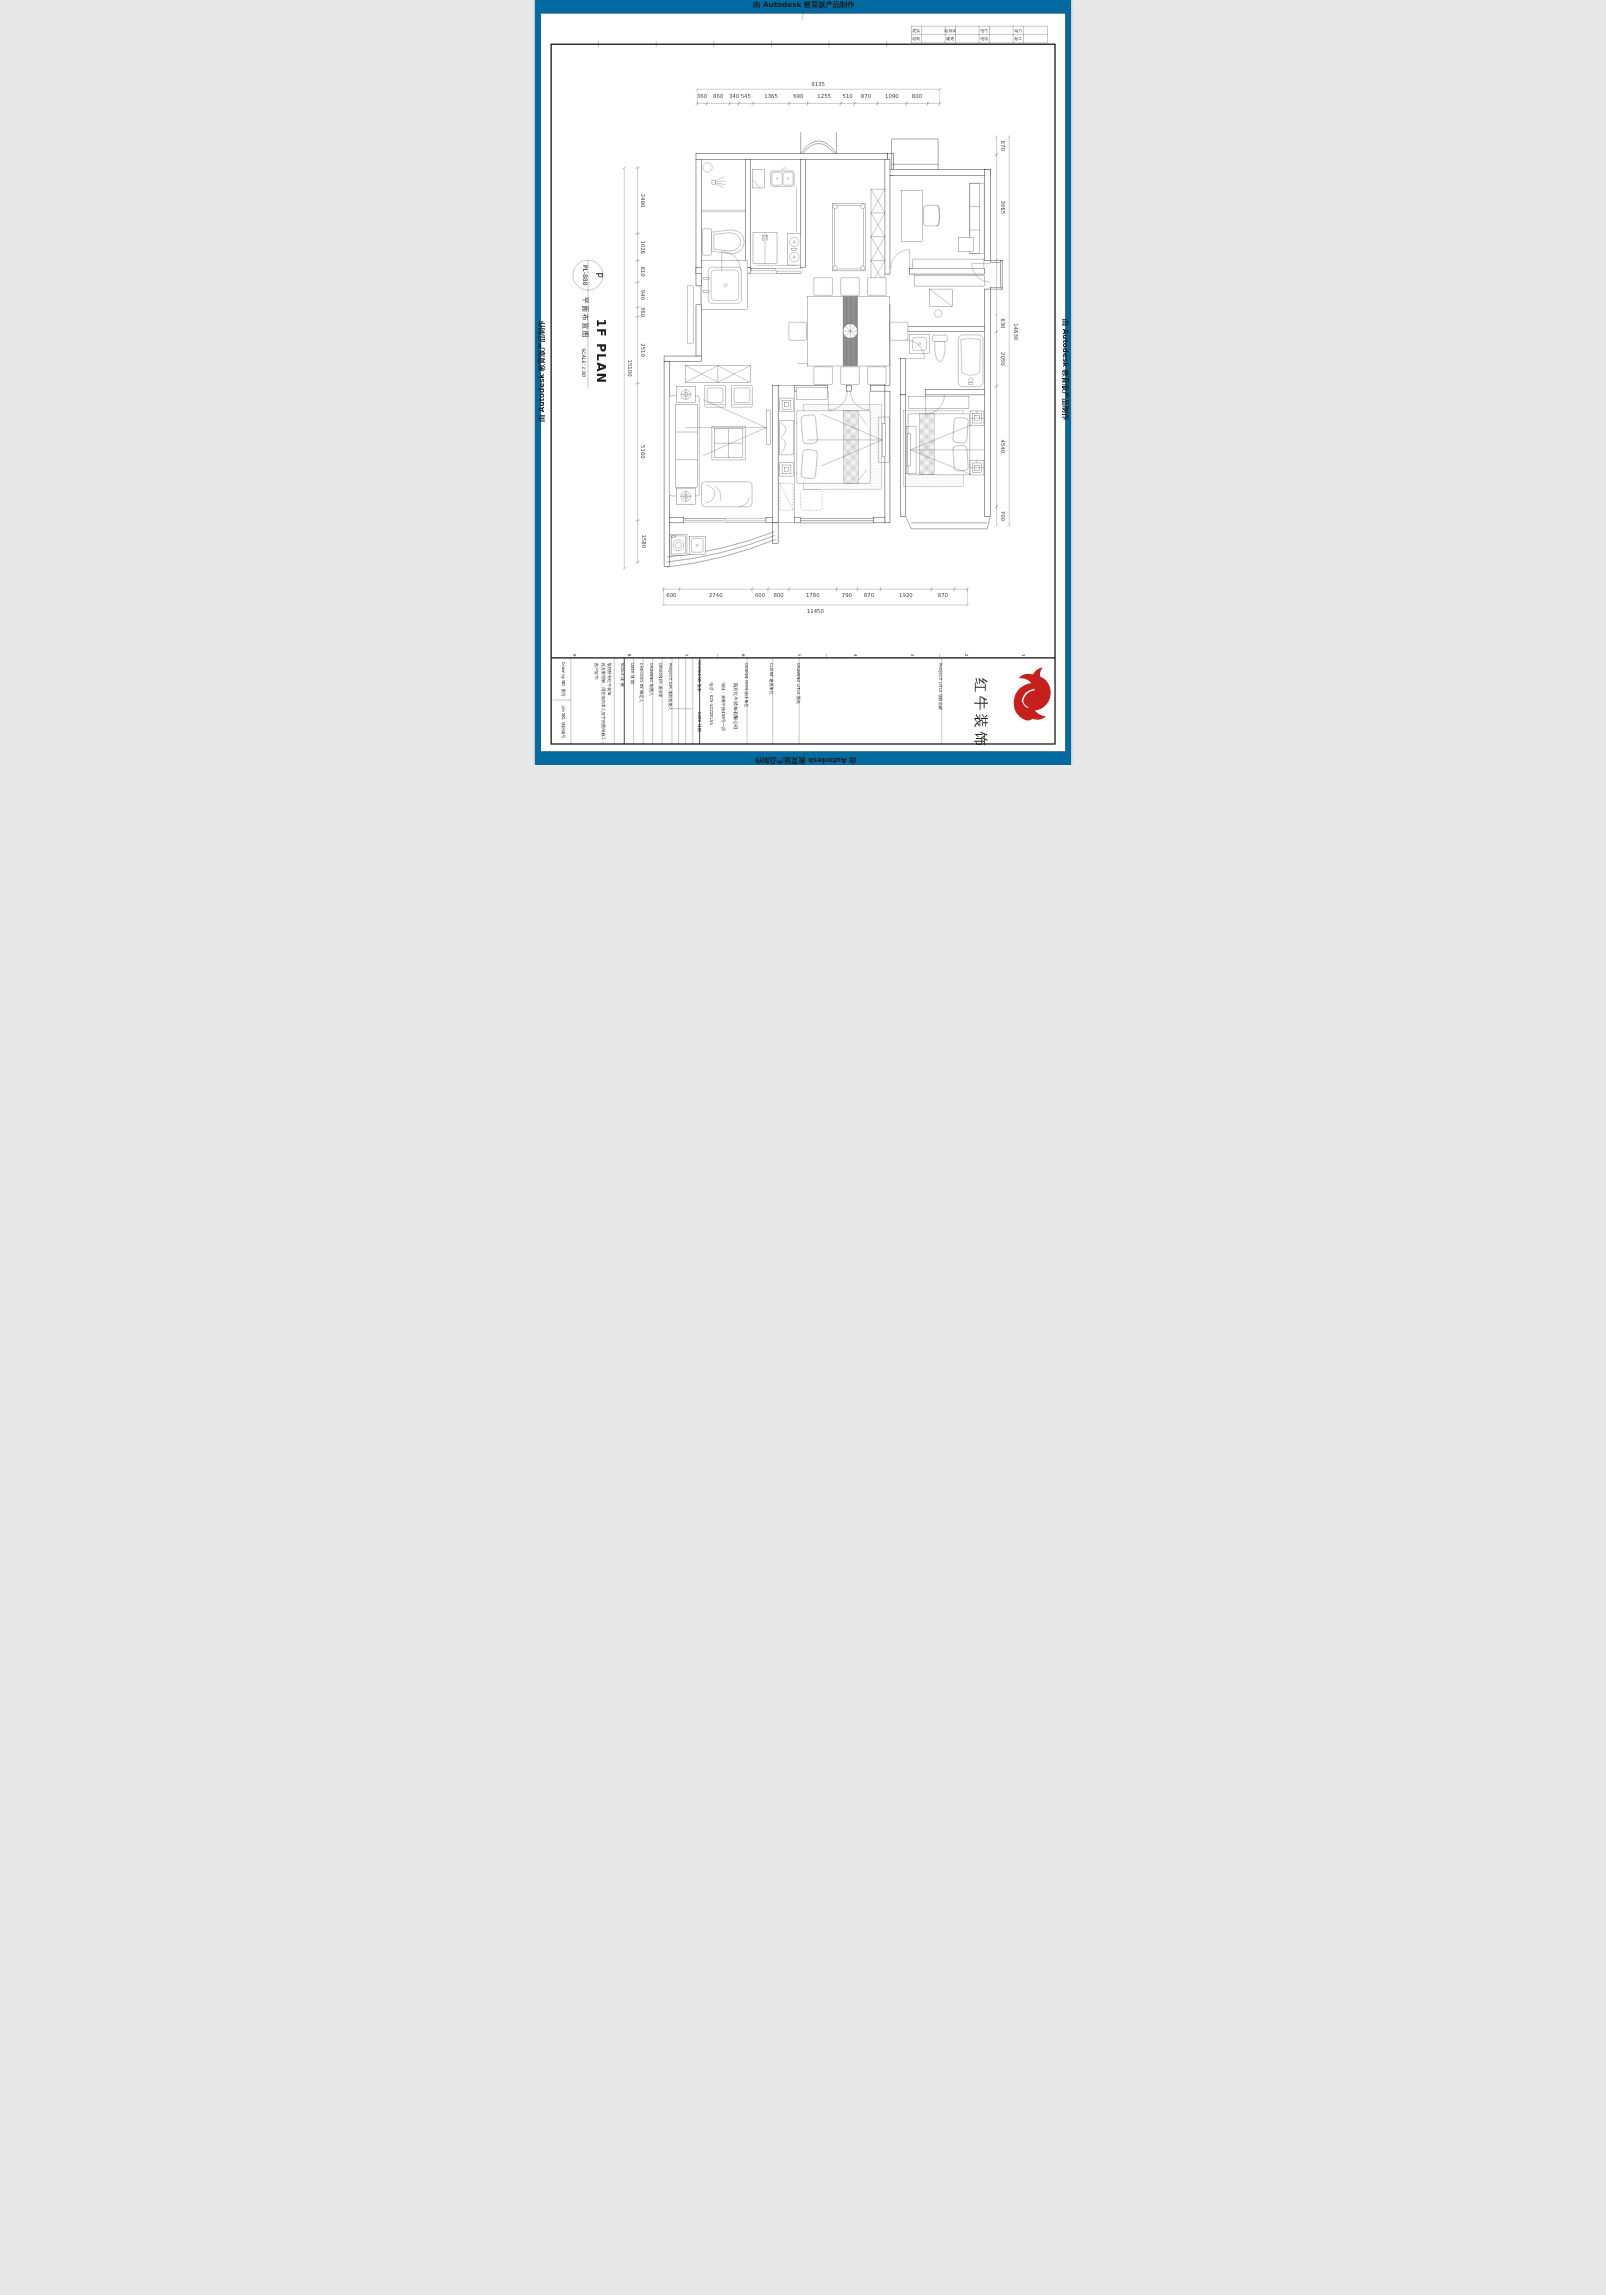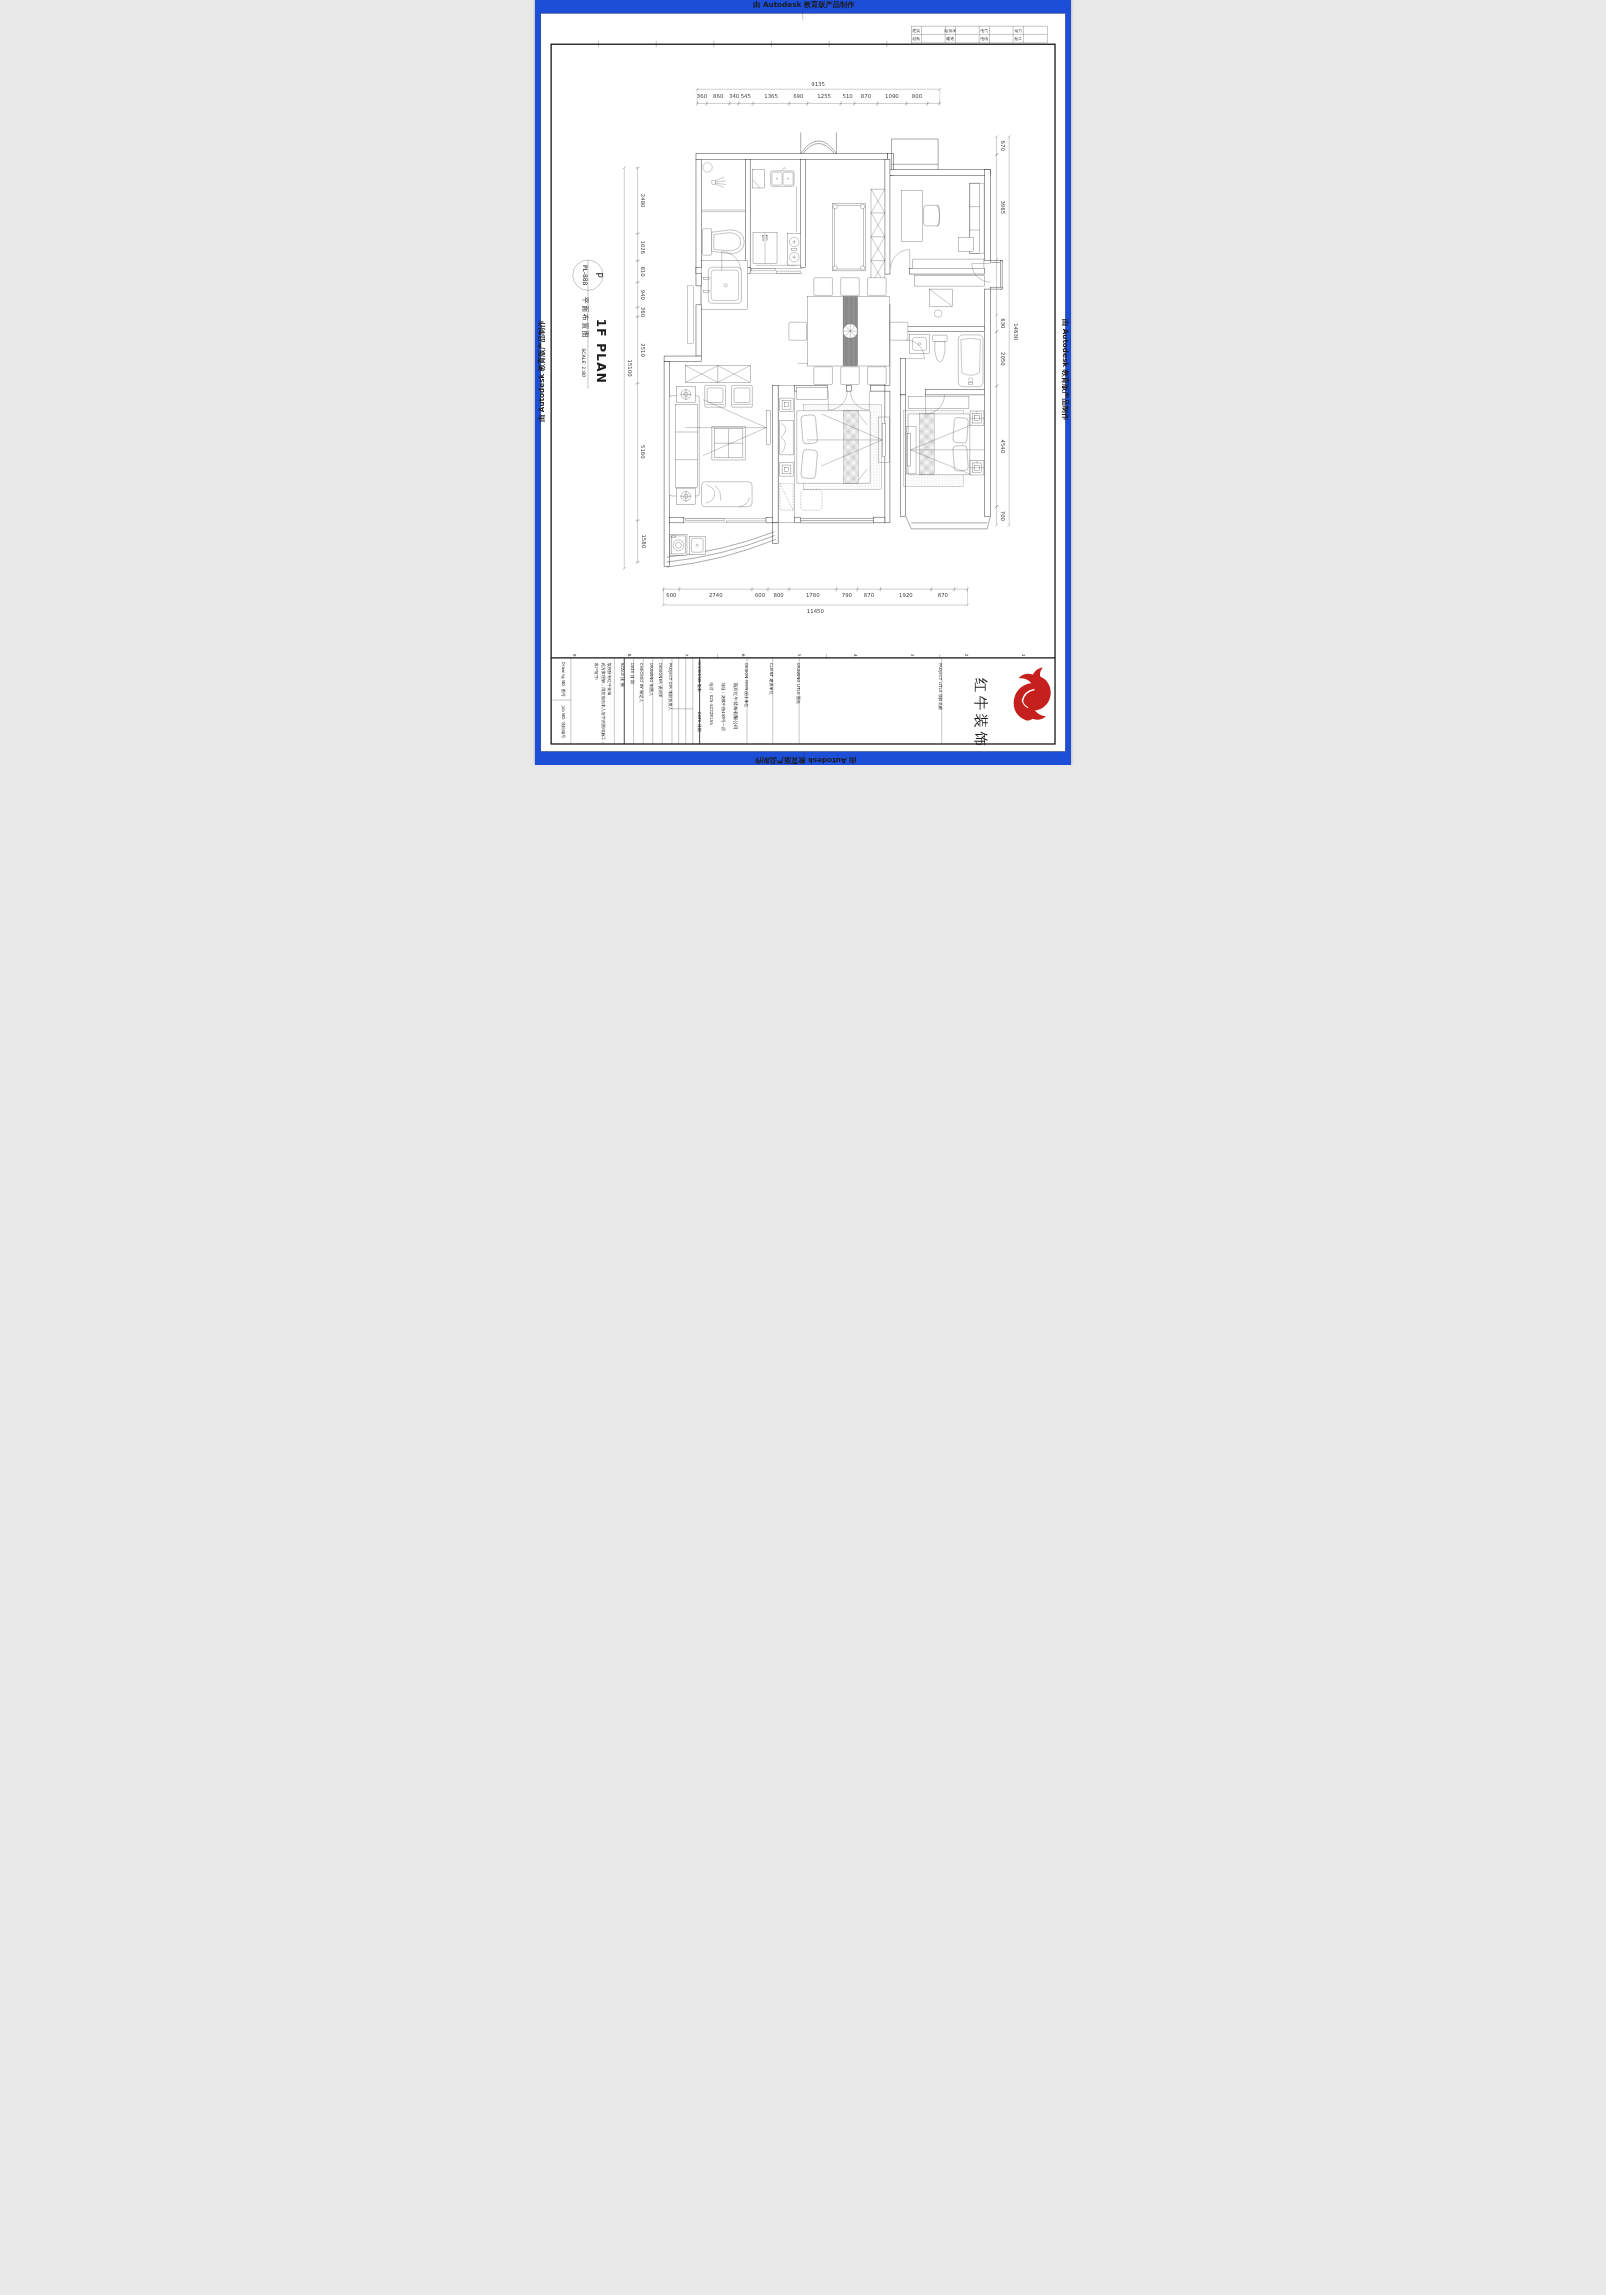--- a/index.html
+++ b/index.html
@@ -1,16 +1,16 @@
 <!DOCTYPE html>
 <html style="font-size:7.6px"><head>
 <meta charset="utf-8">
 <style>
   html,body{margin:0;padding:0;background:#e8e8e8;}
-  .sheet{width:536px;height:765px;margin:0 auto;background:#1d4ed8;position:relative;box-shadow:0 0 2.8px rgba(0,0,0,.3);}
+  .sheet{width:536px;height:765px;margin:0 auto;background:#0369a1;position:relative;box-shadow:0 0 2.8px rgba(0,0,0,.3);}
   svg{display:block;}
   svg text{fill:#1c1c1c;font-family:"DejaVu Sans","Liberation Sans",sans-serif;}
   .dim{font-size:34px;fill:#3c3c3c;}
   .grid-ref{font-size:27px;fill:#333;}
   .tb{font-size:26px;}
   .tb-big{font-size:30px;}
   .thin{stroke:#1c1c1c;stroke-width:1.6;fill:none;}
   .med{stroke:#1c1c1c;stroke-width:2.4;fill:none;}
   .wall{stroke:#111;stroke-width:2.6;fill:#ffffff;}
   .furn{stroke:#2a2a2a;stroke-width:1.8;fill:#ffffff;}

